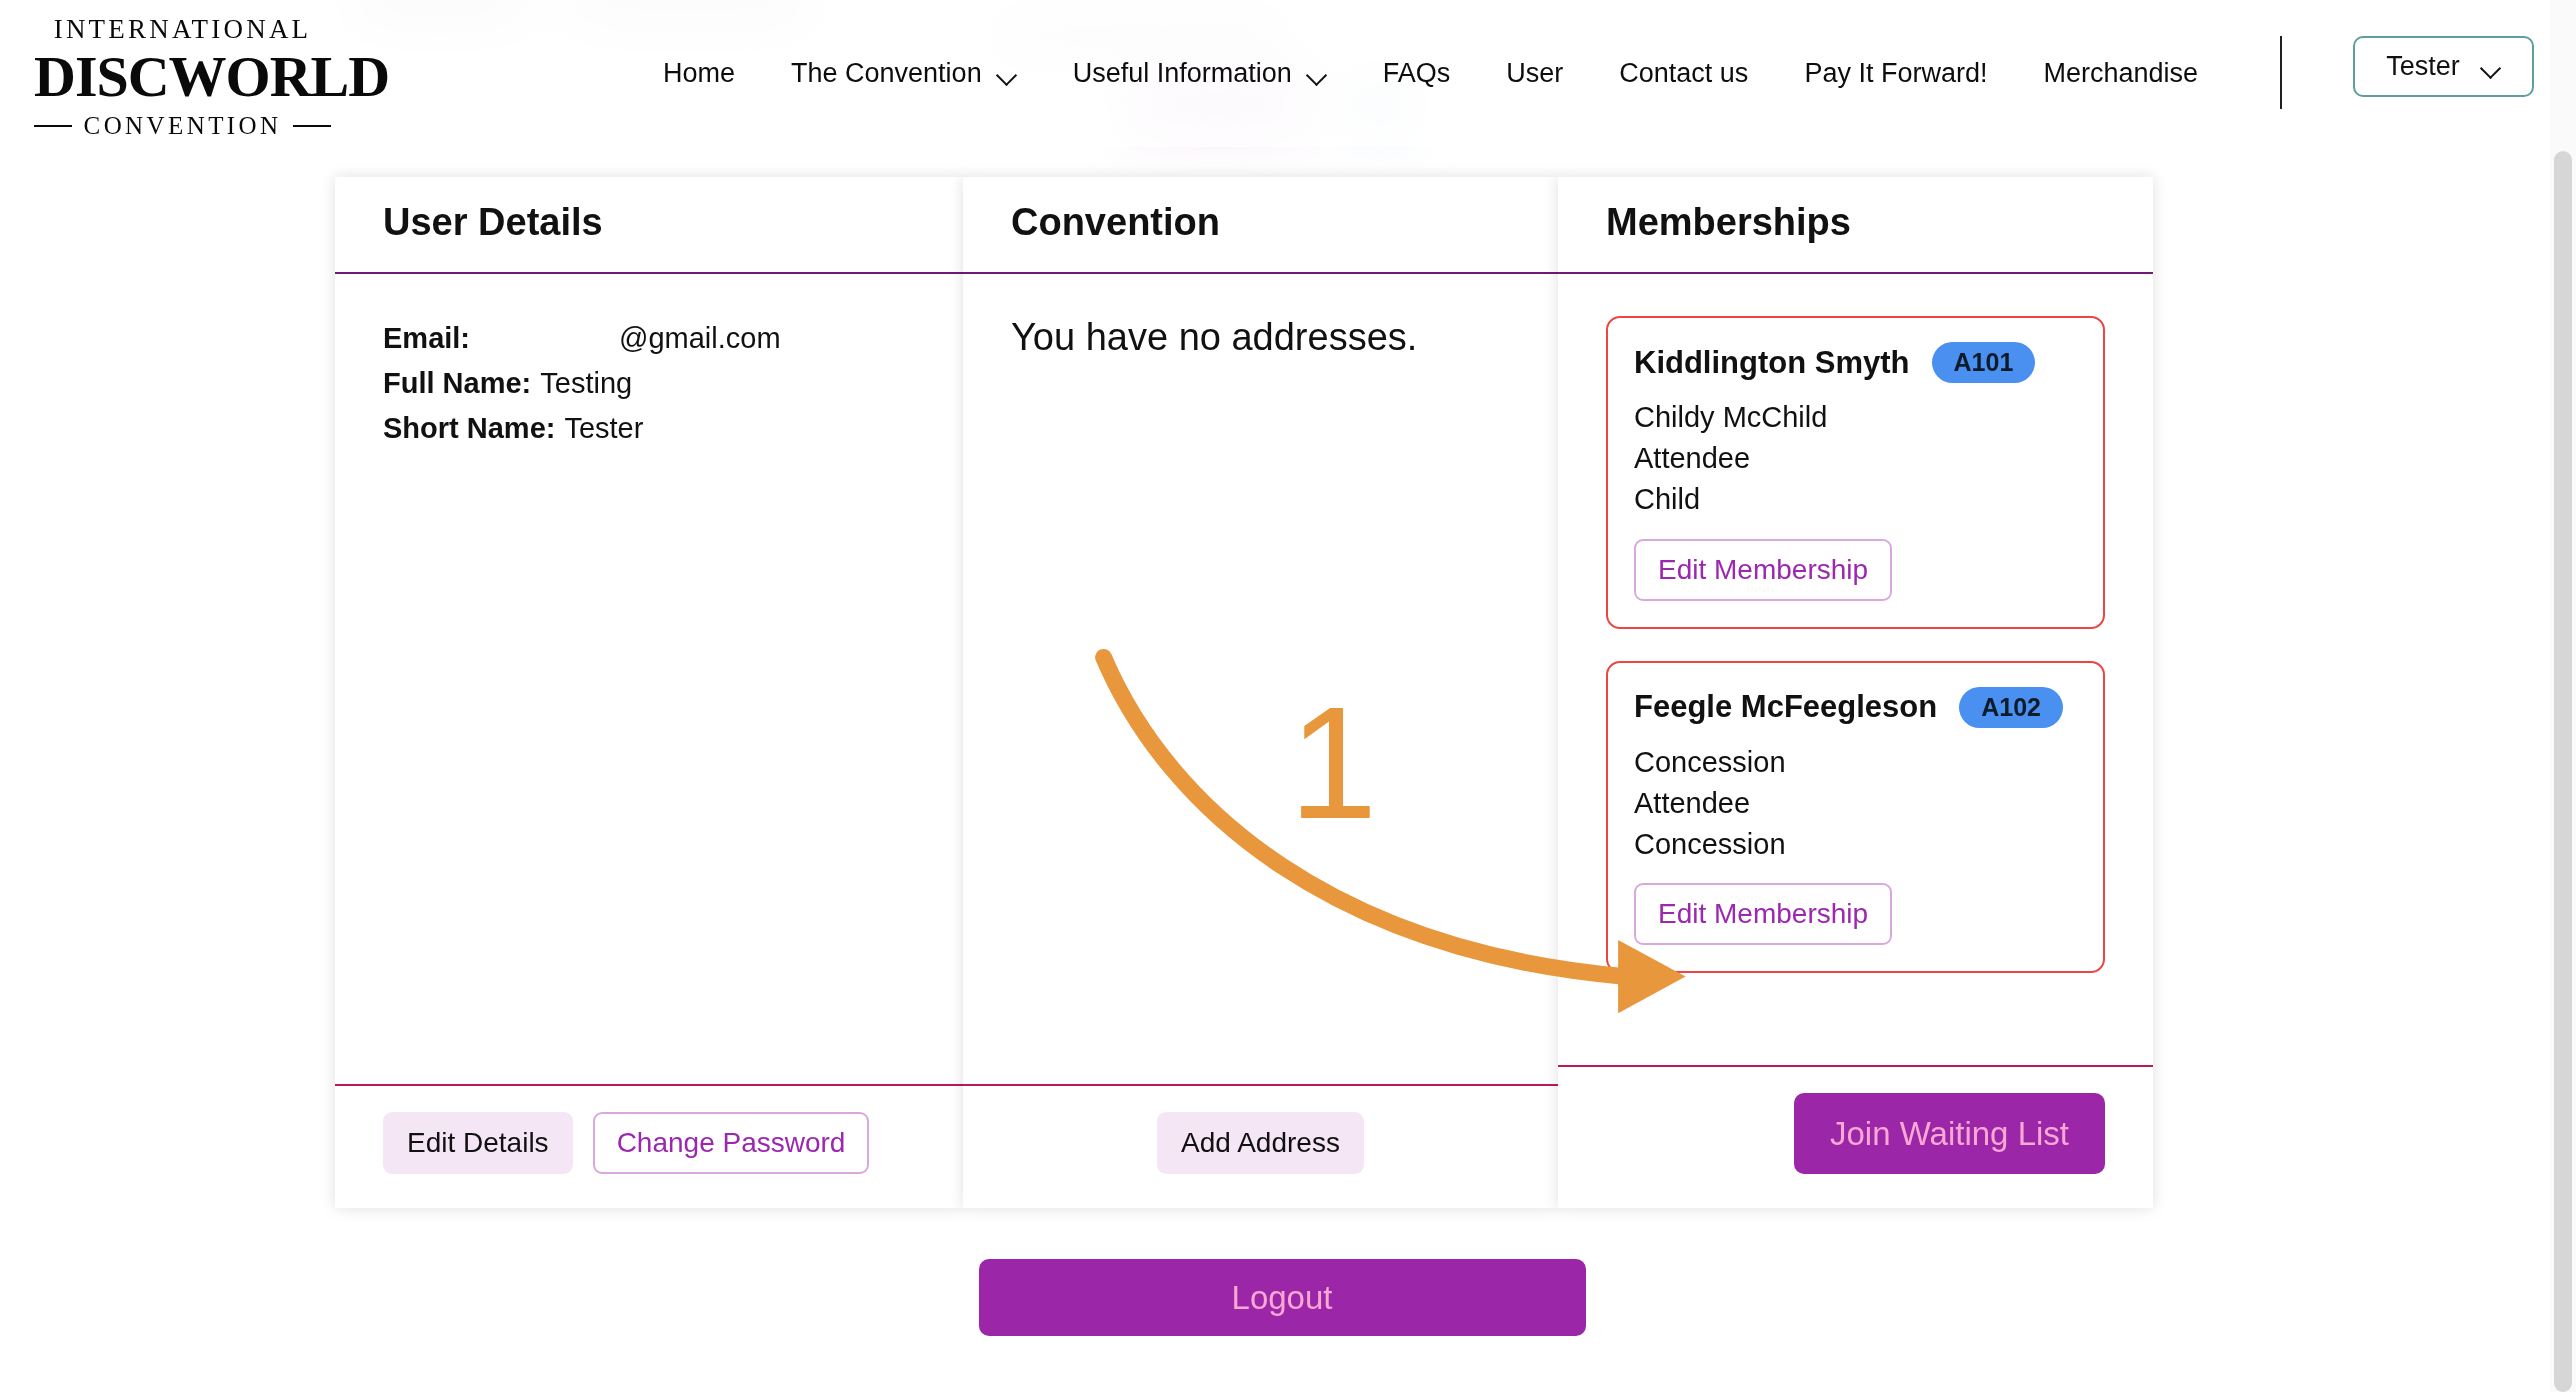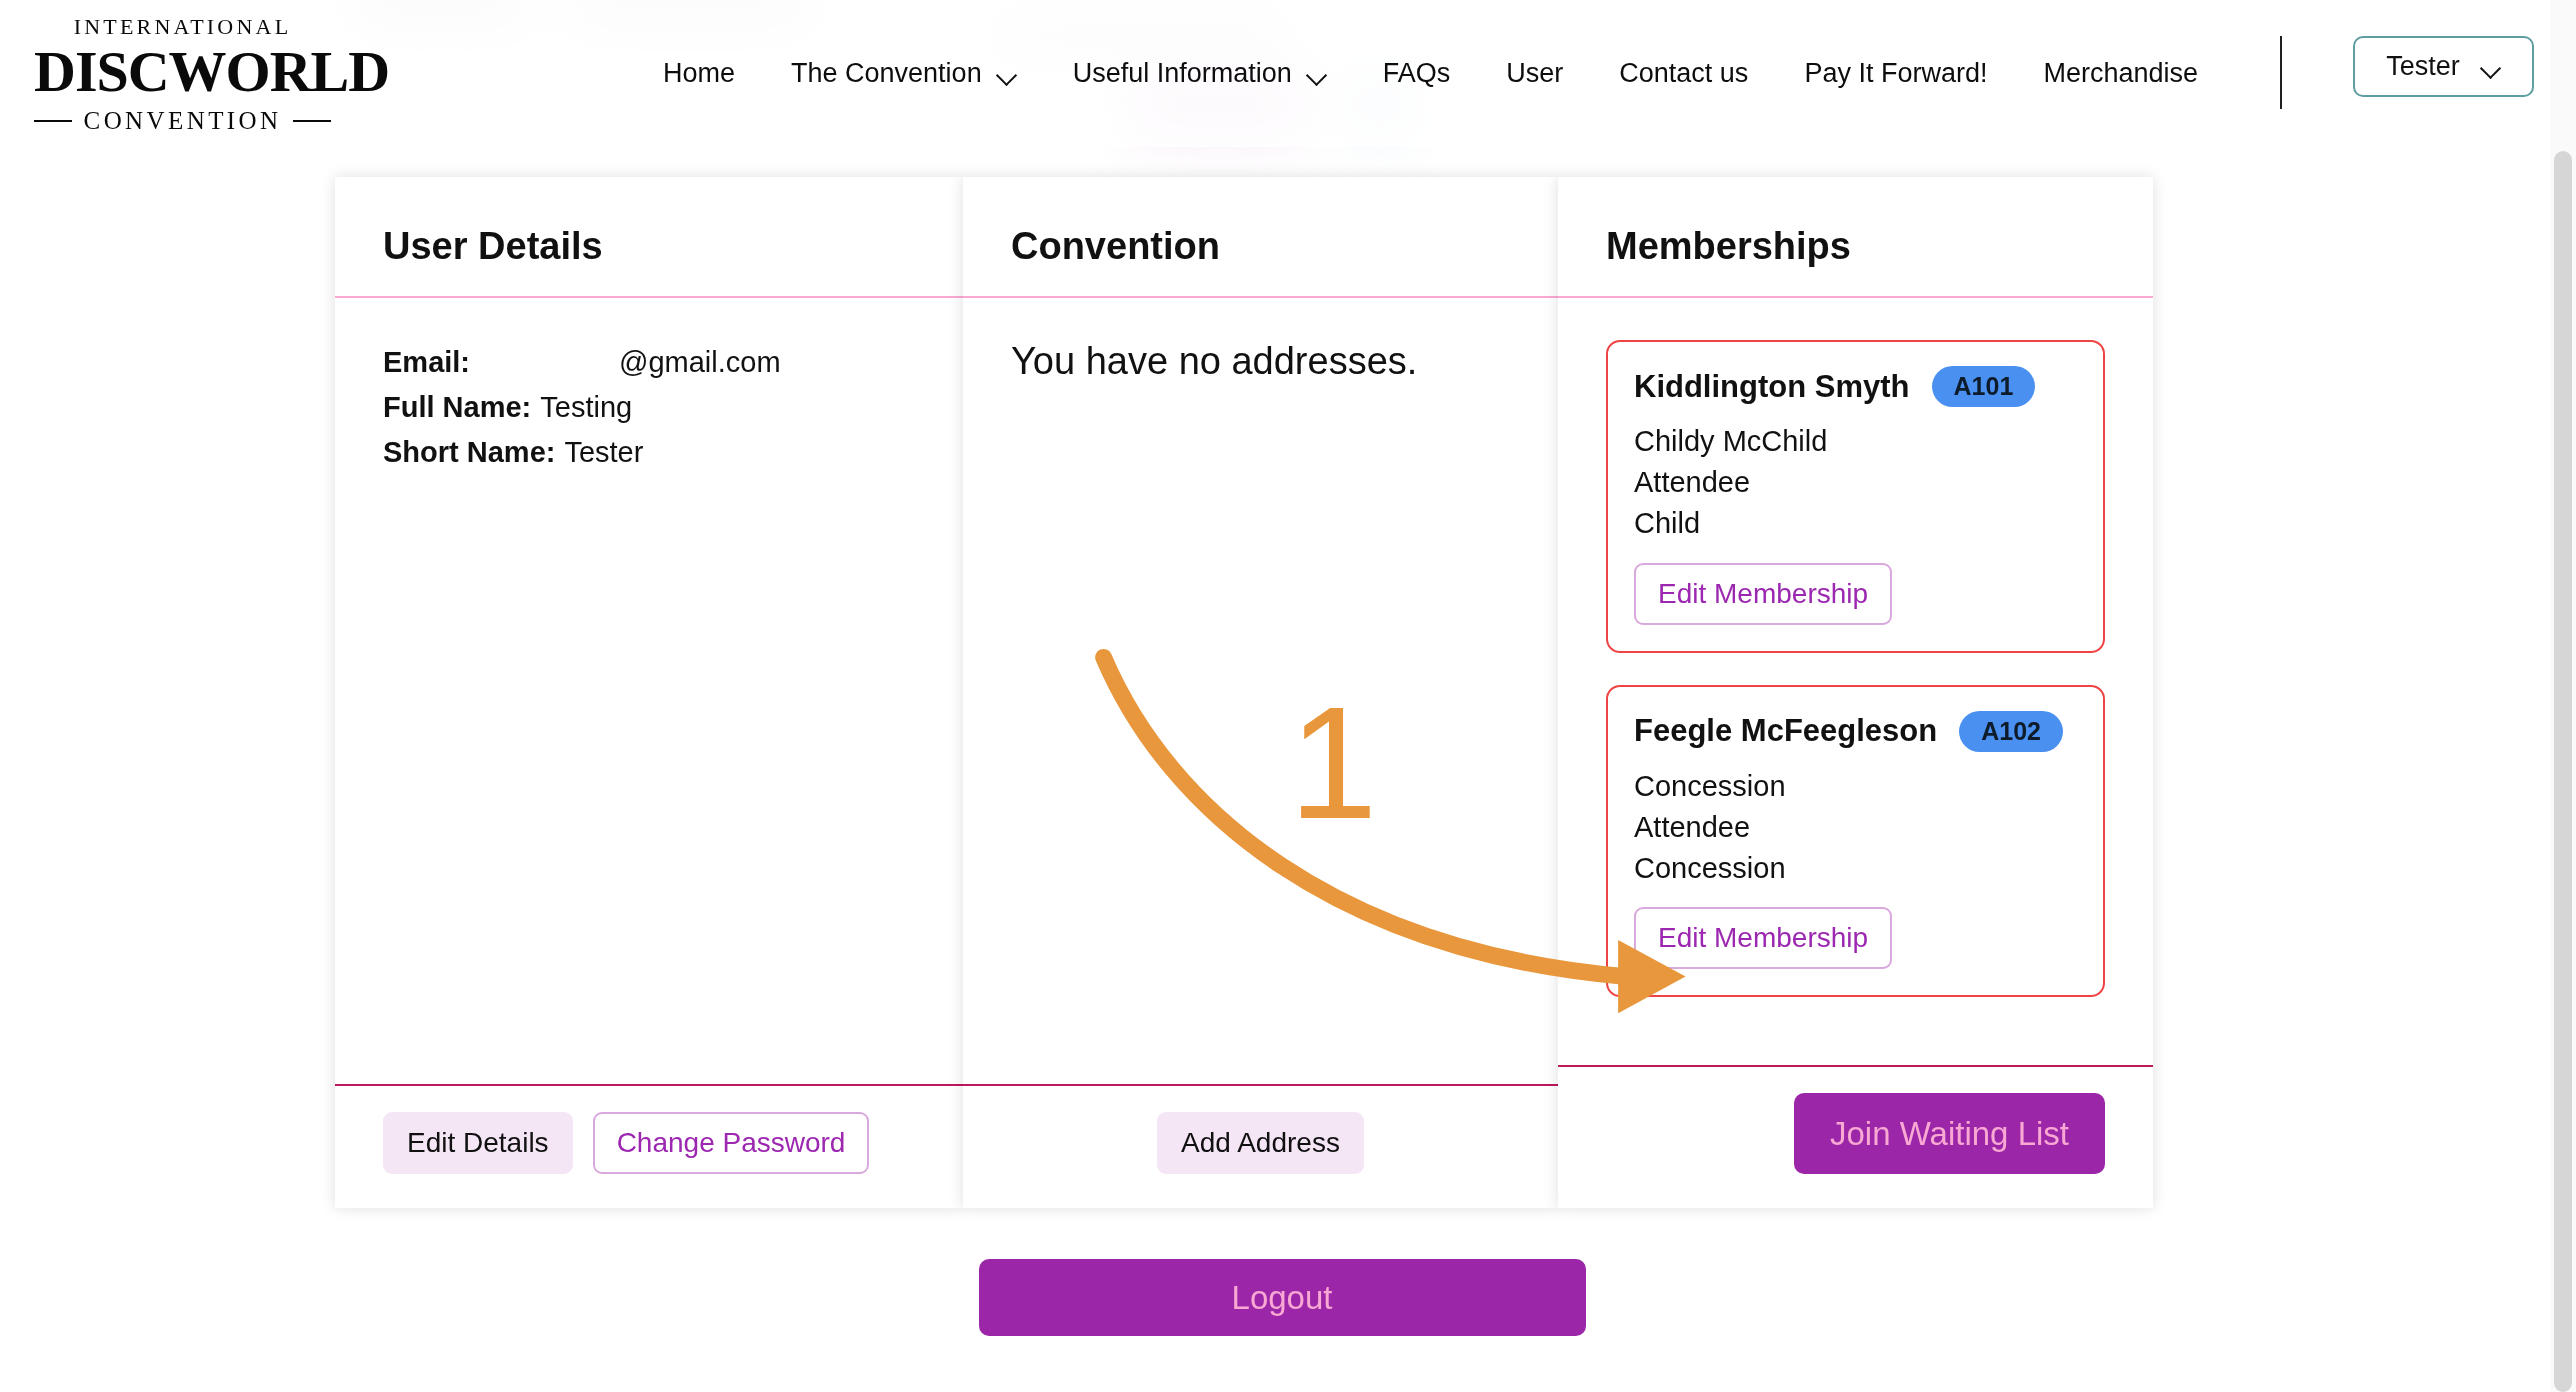--- a/index.html
+++ b/index.html
@@ -29,21 +29,21 @@
     z-index: 20;
   }
 
   .logo-wrap {
     position: absolute; left: 34px; top: 14px;
     width: 297px; text-align: center; color: #0a0a0a;
     user-select: none;
   }
   .logo-line1 {
     font-family: "Liberation Serif", serif;
-    font-size: 22px; letter-spacing: 3.2px; font-weight: 400;
+    font-size: 27px; letter-spacing: 3.2px; font-weight: 400;
   }
   .logo-line2 {
     font-family: "Liberation Serif", serif;
     font-size: 58px; font-weight: 700; letter-spacing: -1px;
     line-height: 1.05; margin-top: 2px;
   }
   .logo-line3-row {
     display: flex; align-items: center; justify-content: center; gap: 12px;
     margin-top: 4px;
   }
@@ -100,22 +100,22 @@
     box-shadow: 0 0 14px rgba(0,0,0,0.13);
     display: flex; flex-direction: column;
     min-height: 1031px;
     position: relative;
   }
   .card.col-user  { width: 628px; }
   .card.col-addr  { width: 595px; }
   .card.col-memb  { width: 595px; }
 
   .card-head {
-    padding: 48px 48px 28px 48px;
-    border-bottom: 2px solid #f9a8d4;
+    padding: 24px 48px 28px 48px;
+    border-bottom: 2px solid #701a75;
   }
   .card-title { font-size: 38px; font-weight: 700; color: #111; }
 
   .card-body { flex: 1 1 auto; padding: 42px 48px 10px 48px; }
   .card-foot {
     border-top: 2px solid #be185d;
     padding: 26px 48px 34px 48px;
     display: flex; align-items: center; gap: 20px;
   }
   .card-foot.center { justify-content: center; }

